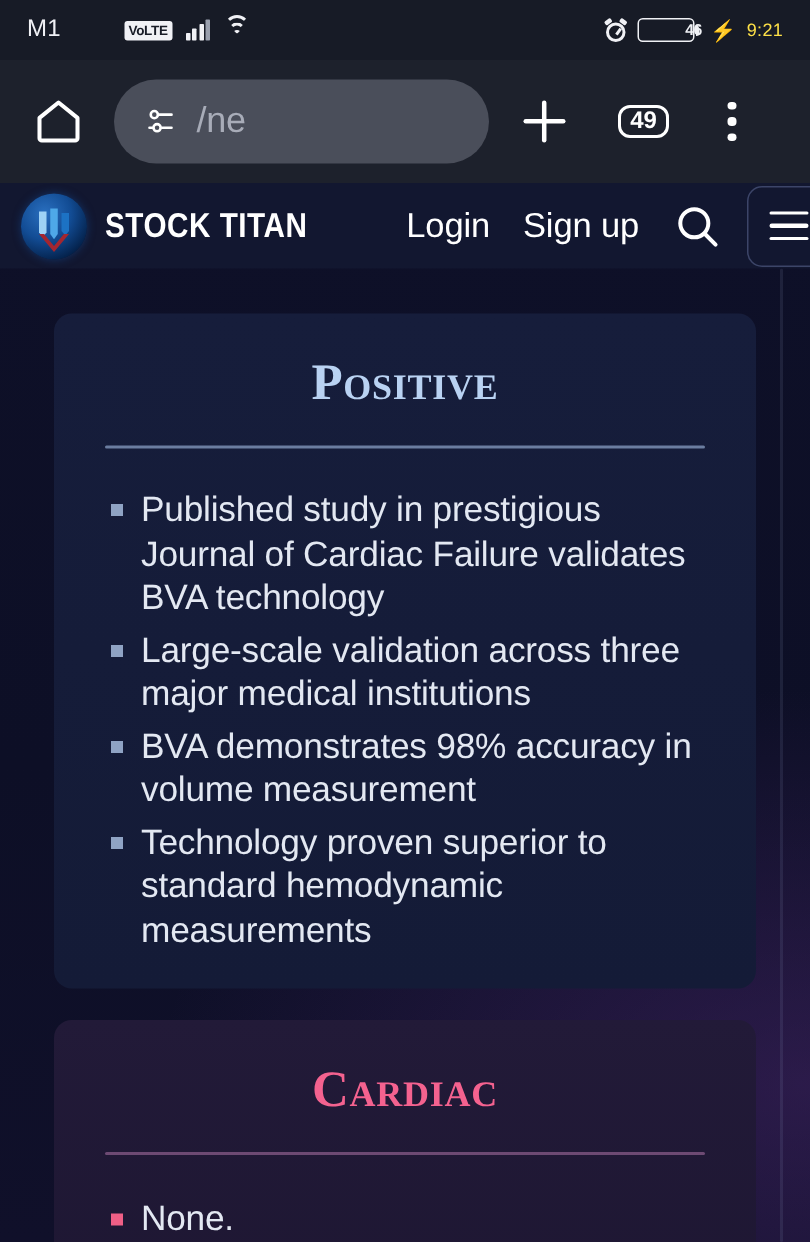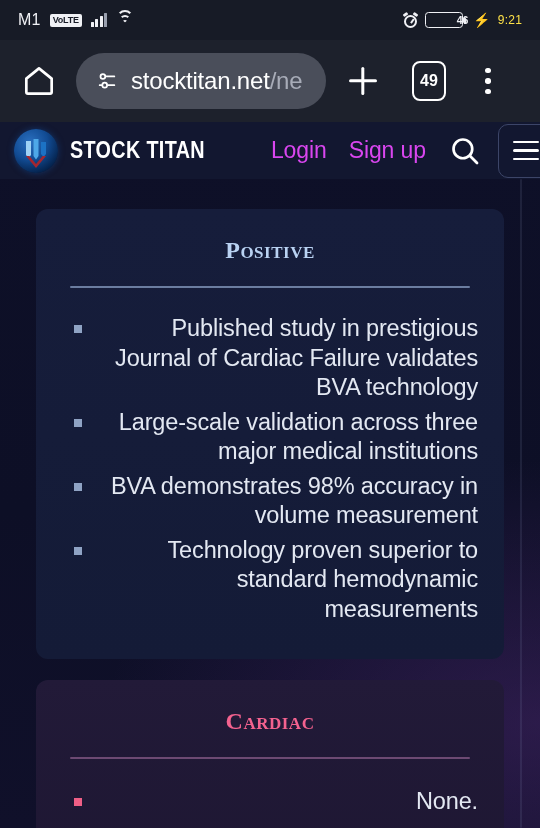--- a/index.html
+++ b/index.html
@@ -16,21 +16,21 @@
     position:absolute; top:0; left:0; width:540px; height:40px;
     background:#171b26; display:flex; align-items:center;
     padding:0 18px; color:#f2f3f7;
   }
   .sb-left{ display:flex; align-items:center; gap:9px; }
   .sb-right{ margin-left:auto; display:flex; align-items:center; gap:7px; }
   .carrier{ font-size:16px; letter-spacing:.2px; color:#f0f1f5; }
   .volte{
     font-size:9px; font-weight:bold; line-height:1;
     background:#f0f1f5; color:#171b26;
-    padding:2px 3px 2px 3px; border-radius:2px; letter-spacing:-.2px;
+    padding:2px 3px 2px 3px; border-radius:2px; letter-spacing:-.2px;margin-left:33px;
   }
   .bars{ display:flex; align-items:flex-end; gap:1.5px; height:14px; }
   .bars i{ display:block; width:3px; background:#f0f1f5; border-radius:.5px; }
   .bars i:nth-child(1){ height:5px; }
   .bars i:nth-child(2){ height:8px; }
   .bars i:nth-child(3){ height:11px; }
   .bars i:nth-child(4){ height:14px; background:#9aa0ae; }
   .wifi{ position:relative; width:17px; height:14px; }
   .wifi span{
     position:absolute; left:50%; transform:translateX(-50%);
@@ -88,21 +88,21 @@
     color:#ffffff;
   }
   .plus{ width:46px; height:46px; position:relative; }
   .plus:before,.plus:after{
     content:""; position:absolute; background:#fff; border-radius:2px;
     left:50%; top:50%;
   }
   .plus:before{ width:28px; height:3.4px; transform:translate(-50%,-50%); }
   .plus:after{ width:3.4px; height:28px; transform:translate(-50%,-50%); }
   .tabcount{
-    width:34px; height:40px; border:2.6px solid #fff; border-radius:8px;
+    width:34px; height:22px; border:2.6px solid #fff; border-radius:8px;
     display:flex; align-items:center; justify-content:center;
     font-size:16px; font-weight:bold; color:#fff; margin:0 26px;
   }
   .kebab{ width:32px; height:40px; display:flex; flex-direction:column;
     align-items:center; justify-content:center; gap:5px; margin-right:4px; }
   .kebab i{ width:5.4px; height:5.4px; border-radius:50%; background:#fff; display:block; }
 
   
   .page{
     position:absolute; top:122px; left:0; width:540px; height:706px;
@@ -122,21 +122,21 @@
     position:relative; overflow:hidden;
     box-shadow:0 0 6px rgba(20,80,160,.5);
   }
   .logo svg{ position:absolute; left:0; top:0; width:44px; height:44px; }
   .brand{
     margin-left:12px; font-size:23px; font-weight:bold; color:#ffffff;
     letter-spacing:.4px; transform:scaleX(.86); transform-origin:left center;
     white-space:nowrap;
   }
   .nav-link{
-    font-size:23px; color:#d946ef; white-space:nowrap; letter-spacing:-.1px;
+    font-size:23px; color:#ffffff; white-space:nowrap; letter-spacing:-.1px;
   }
   .nav-login{ margin-left:44px; }
   .nav-signup{ margin-left:22px; }
   .search-btn{ margin-left:22px; width:34px; height:34px; flex:none; }
   .search-btn svg{ width:100%; height:100%; }
   .menu-btn{
     margin-left:16px; margin-right:12px; width:56px; height:54px; flex:none;
     border:1px solid #3c4568; border-radius:10px;
     display:flex; flex-direction:column; align-items:center; justify-content:center; gap:6px;
   }
@@ -151,30 +151,30 @@
   .card.positive{
     top:30px; height:450px;
     background:linear-gradient(180deg,#161d3b 0%,#141b37 100%);
   }
   .card.negative{
     top:501px; height:180px;
     background:linear-gradient(180deg,#221a38 0%,#1e1733 100%);
   }
   .card-title{
     text-align:center; font-weight:bold;
-    font-variant:small-caps; font-size:24px; letter-spacing:.5px;
+    font-variant:small-caps; font-size:34px; letter-spacing:.5px;
     font-family:"Liberation Serif", serif;
   }
   .positive .card-title{ color:#b9d2f2; padding-top:28px; }
   .negative .card-title{ color:#f4628f; padding-top:28px; }
   .divider{ height:2px; margin:22px 34px 0 34px; border-radius:1px; }
   .positive .divider{ background:#6b7da0; }
   .negative .divider{ background:#6d4a73; }
 
-  ul.bullets{ list-style:none; margin:26px 0 0 0; padding:0 26px 0 58px;text-align:right; }
+  ul.bullets{ list-style:none; margin:26px 0 0 0; padding:0 26px 0 58px; }
   ul.bullets li{
     position:relative; font-size:23.5px; line-height:29.5px;
     color:#e3e8f2; margin-bottom:5px; letter-spacing:-.15px;
   }
   ul.bullets li:before{
     content:""; position:absolute; left:-20px; top:11px;
     width:8px; height:8px;
   }
   .positive ul.bullets li:before{ background:#8fa3c4; }
   .negative ul.bullets li:before{ background:#ef5f86; }
@@ -229,21 +229,20 @@
     <div class="urlbar">
       <span class="tune-icon">
         <svg viewBox="0 0 24 24" fill="none" stroke="#ffffff" stroke-width="1.9" stroke-linecap="round">
           <circle cx="7.5" cy="7" r="2.6"></circle>
             <line x1="11" y1="7" x2="20" y2="7"></line>
           <circle cx="9.5" cy="16.5" r="2.6"></circle>
             <line x1="4" y1="16.5" x2="6" y2="16.5"></line>
           <line x1="13" y1="16.5" x2="20" y2="16.5"></line>
         </svg>
       </span>
-      <span class="url-text">stocktitan.net</span>
         <span class="url-text url-path">/ne</span>
     </div>
 
     <div class="tb-btn plus"></div>
     <div class="tb-btn tabcount">49</div>
     <div class="tb-btn kebab">
         <i></i>
         <i></i>
         <i></i>
       </div>

